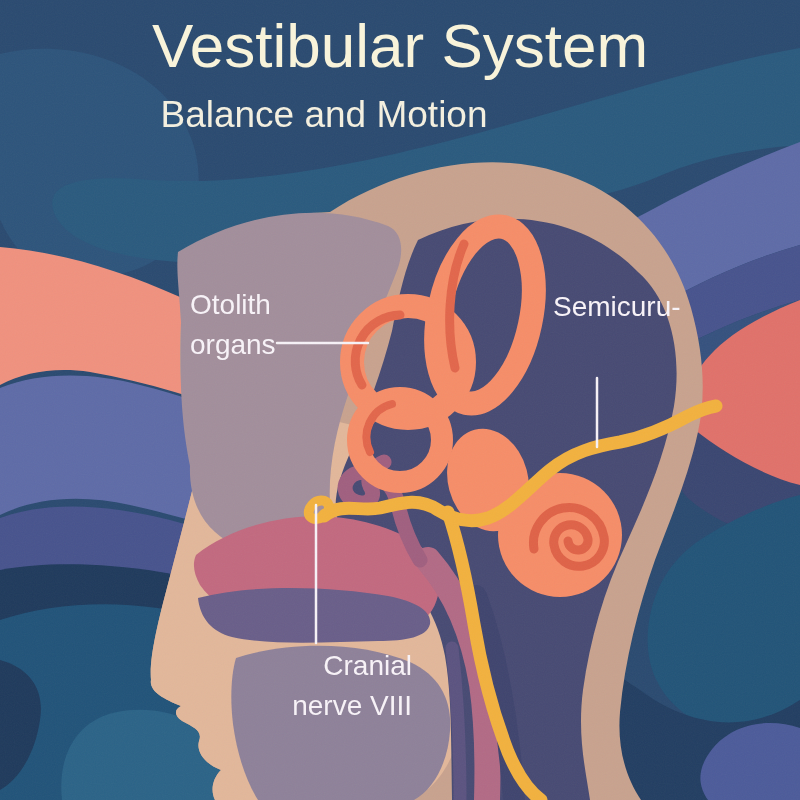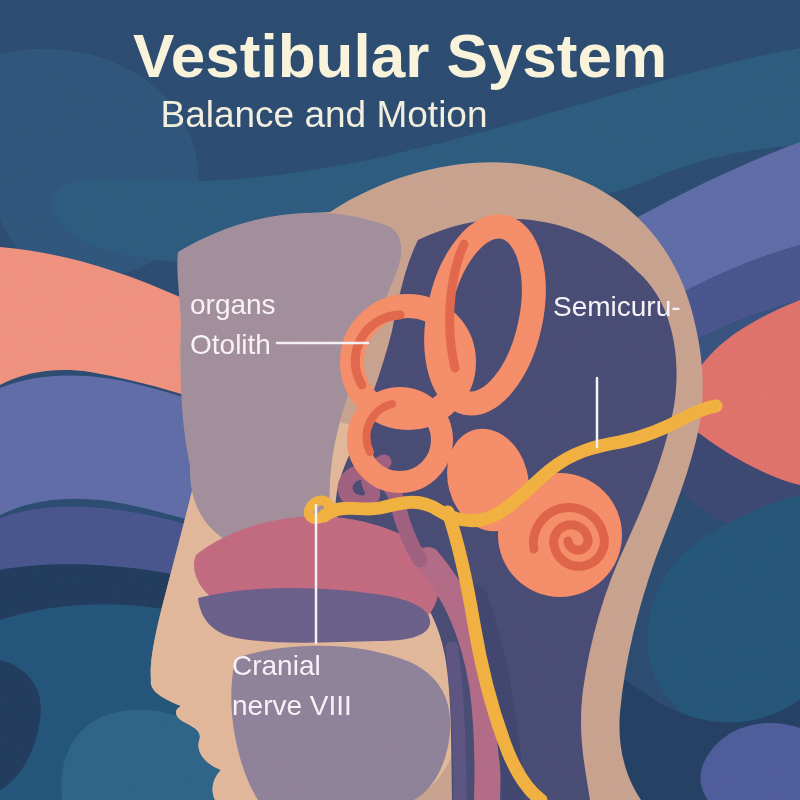--- a/index.html
+++ b/index.html
@@ -20,32 +20,32 @@
   .c-cavity{fill:var(--cavity)} .c-pink{fill:var(--pink)}
   .c-purpleLow{fill:var(--purpleLow)} .c-jaw{fill:var(--jaw)}
   .s-plum{stroke:var(--plum)} .s-darkBand{stroke:var(--darkBand)}
   .s-indigoBand{stroke:var(--indigoBand)} .s-nerve{stroke:var(--nerve)}
   .s-canal{stroke:var(--canal)} .s-shade{stroke:var(--canalShade)}
   .s-spiral{stroke:var(--spiral)} .s-squiggle{stroke:var(--squiggle)}
   .s-lead{stroke:var(--labelWhite)}
   .f-canal{fill:var(--canal)}
   .txt{position:absolute;color:var(--labelWhite);}
   .title{
-    width:800px;text-align:center;top:20px;left:0;
-    font-size:62px;font-weight:700;letter-spacing:0px;color:var(--cream);
+    width:800px;text-align:center;top:10px;left:0;
+    font-size:62px;font-weight:400;letter-spacing:0px;color:var(--cream);
   }
   .subtitle{
     width:648px;text-align:center;top:94px;left:0;
     font-size:37px;font-weight:400;color:var(--creamSoft);
   }
   .lbl{font-size:28px;font-weight:400;line-height:40px;}
   .lbl span{display:block;}
   .lbl-otolith{left:190px;top:285px;text-align:left;}
   .lbl-semi{left:553px;top:287px;text-align:center;}
-  .lbl-cranial{left:232px;top:646px;width:180px;text-align:left;}
+  .lbl-cranial{left:232px;top:646px;width:180px;text-align:right;}
 </style>
 </head>
 <body>
 
 <div id="poster">
 
   <svg id="art" width="800" height="800" viewBox="0 0 800 800">
 
     <g>
       <path class="c-blobLight" d="M-20,60 C60,30 170,60 195,150 C215,235 150,290 60,275 C-10,262 -30,140 -20,60 Z"></path>
@@ -106,22 +106,22 @@
     <filter id="grain">
         <feTurbulence type="fractalNoise" baseFrequency="0.9" numOctaves="2"></feTurbulence>
       </filter>
     <rect width="800" height="800" filter="url(#grain)" opacity="0.05"></rect>
   </svg>
 
   <div class="txt title">Vestibular System</div>
   <div class="txt subtitle">Balance and Motion</div>
 
   <div class="txt lbl lbl-otolith">
+    <span>Otolith</span>
     <span>organs</span>
-    <span>Otolith</span>
   </div>
   <div class="txt lbl lbl-semi">
     <span>Semicuru-</span>
   </div>
   <div class="txt lbl lbl-cranial">
     <span>Cranial</span>
     <span>nerve VIII</span>
   </div>
 
 </div>

